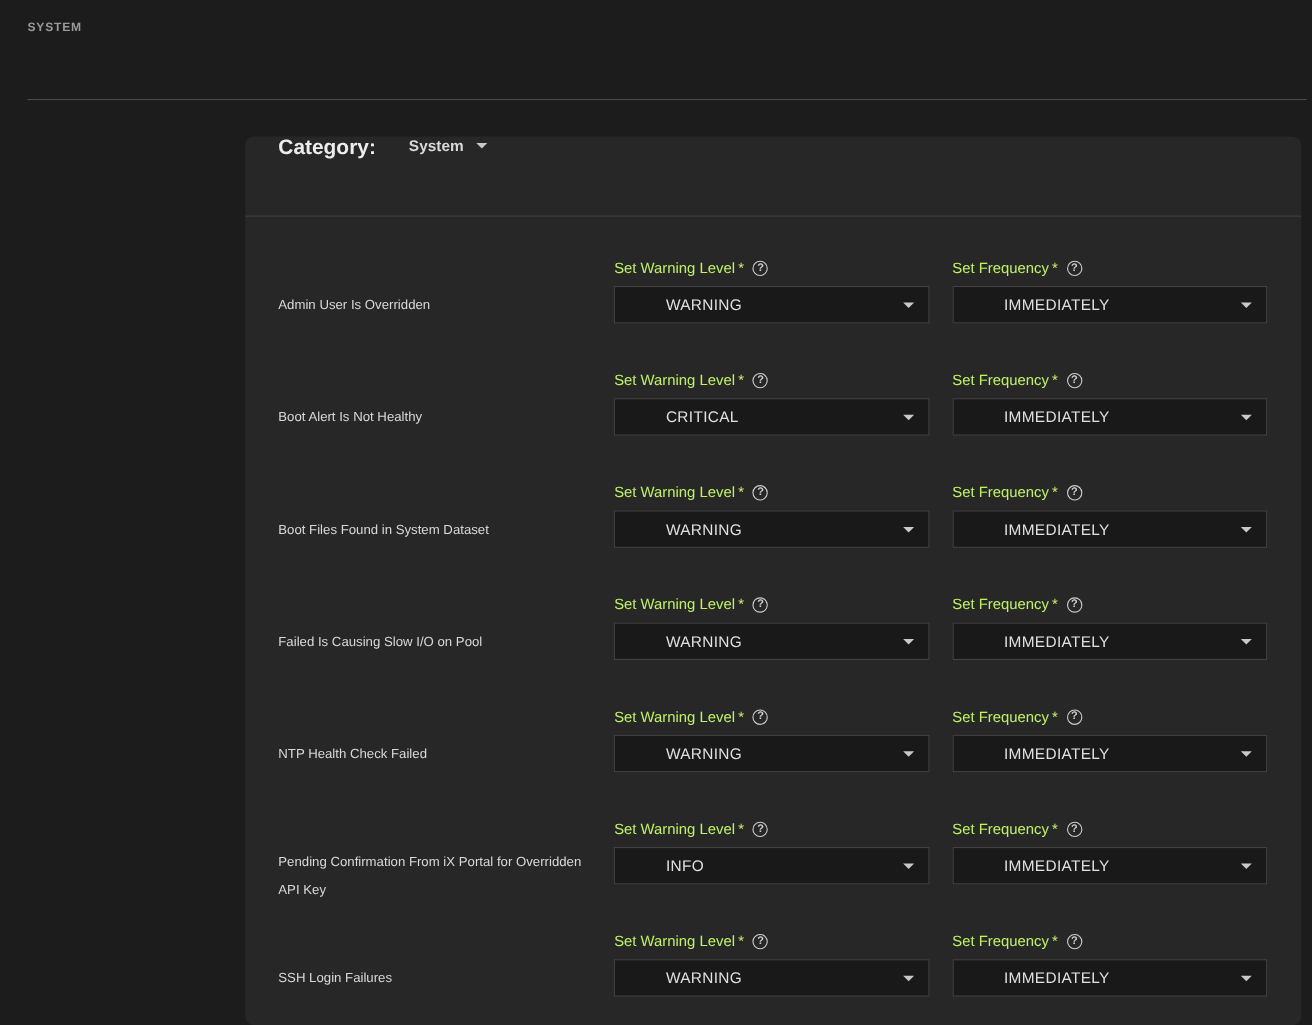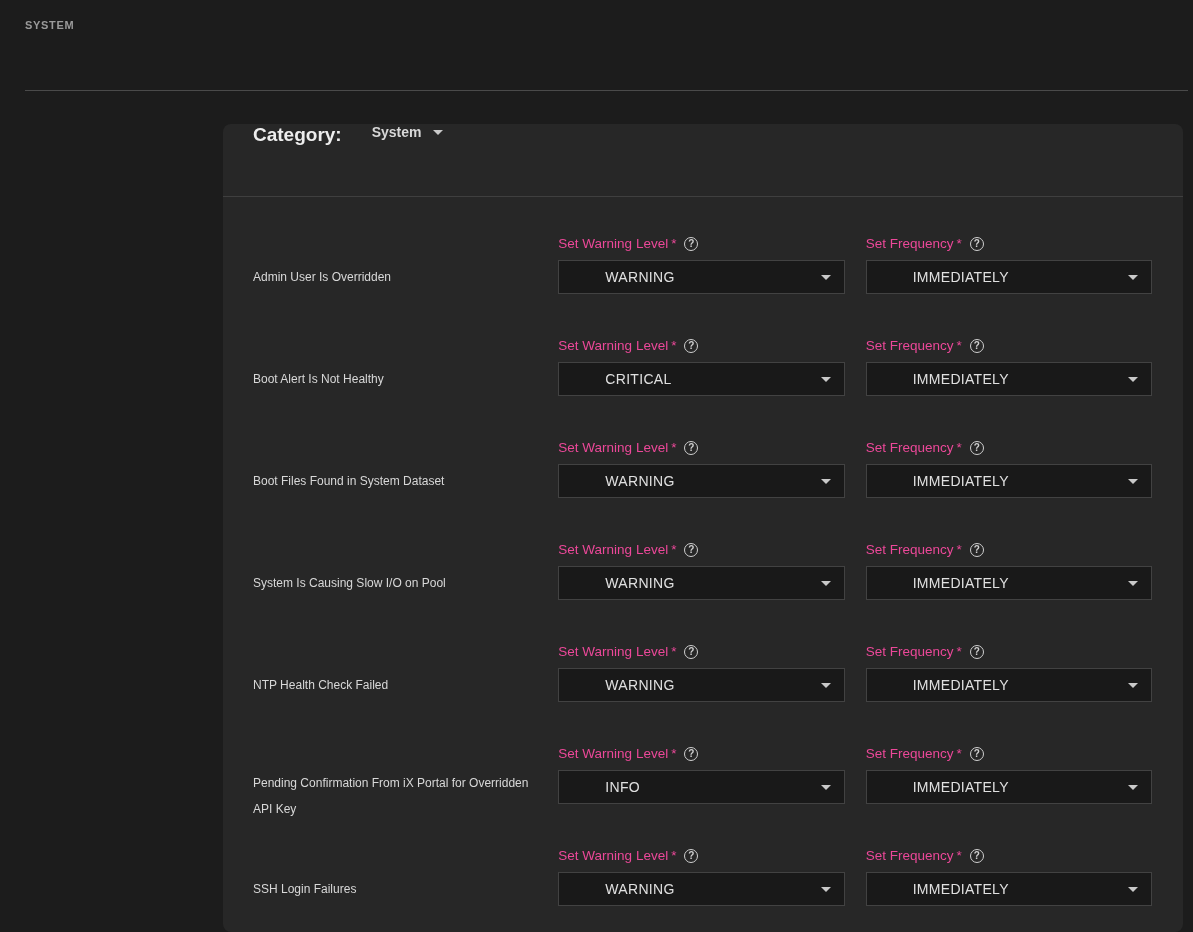--- a/index.html
+++ b/index.html
@@ -96,21 +96,21 @@
     line-height: 26px;
     color: #d8d8d8;
   }
   .field { width: 287px; margin-top: 38px; }
   .field + .field { margin-left: 21px; }
   .field-label {
     display: flex;
     align-items: center;
     height: 17px;
     font-size: 13.5px;
-    color: #ec4899;
+    color: #bef264;
   }
   .req { margin-left: 3px; }
   .help-icon {
     margin-left: 8px;
     width: 14px; height: 14px;
     border: 1px solid #cfcfcf;
     border-radius: 50%;
     color: #cfcfcf;
     font-size: 10px;
     font-weight: bold;
@@ -228,21 +228,21 @@
         <span class="help-icon"></span>
       </div>
       <div class="select">
         <span class="select-value">IMMEDIATELY</span>
         <span class="caret"></span>
       </div>
     </div>
   </div>
 
   <div class="row">
-    <div class="row-name">System Is Causing Slow I/O on Pool</div>
+    <div class="row-name">Failed Is Causing Slow I/O on Pool</div>
     <div class="field">
       <div class="field-label">
         <span>Set Warning Level</span>
             <span class="req">*</span>
         <span class="help-icon"></span>
       </div>
       <div class="select">
         <span class="select-value">WARNING</span>
         <span class="caret"></span>
       </div>

